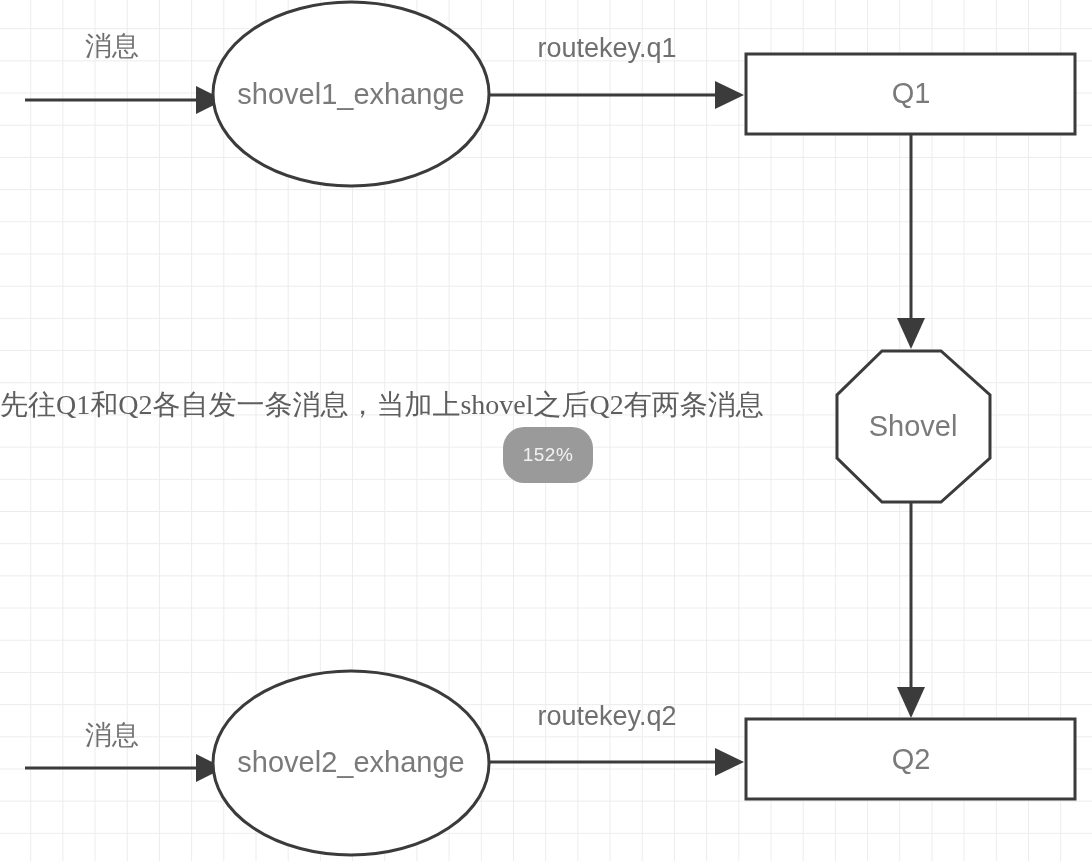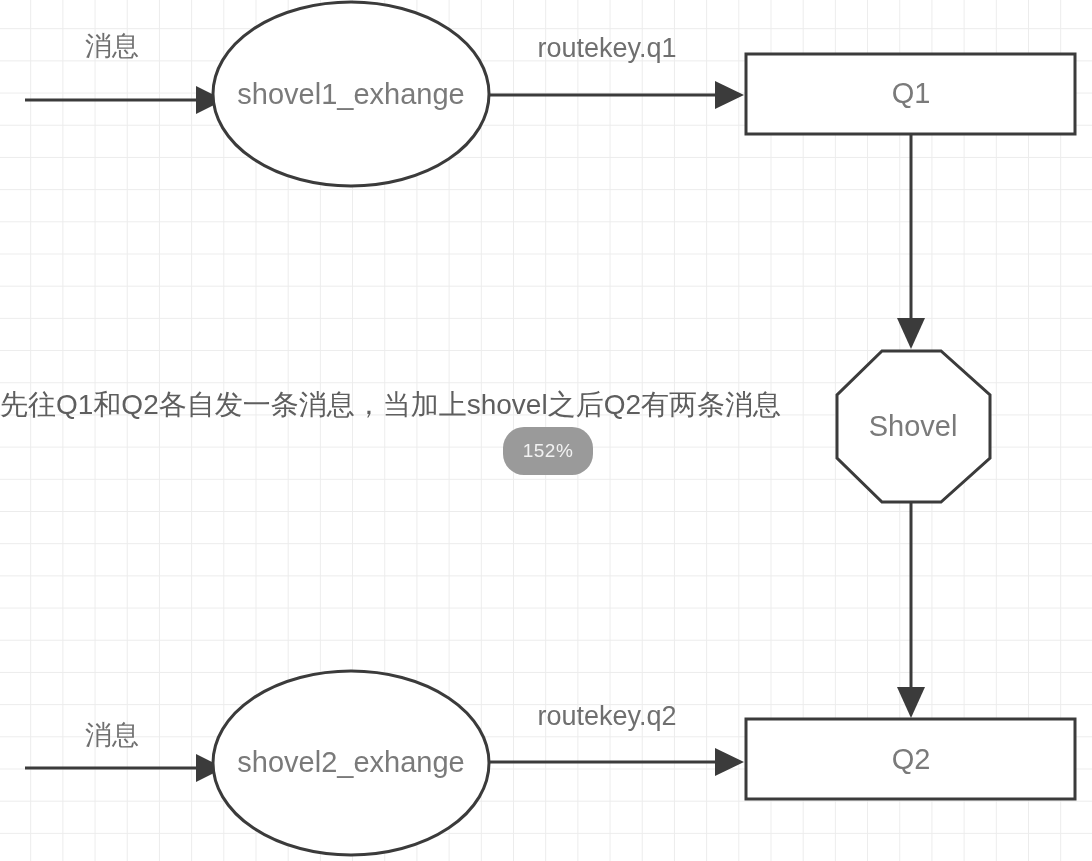--- a/index.html
+++ b/index.html
@@ -62,27 +62,28 @@
   .annotation-text {
     position: absolute;
     left: 0px;
     top: 388px;
     width: 800px;
     font-size: 28px;
     color: #5e5e5e;
     white-space: nowrap;
     letter-spacing: 0px;
     line-height: 34px;
+    font-family: Liberation Serif, serif;
   }
   .zoom-badge {
     position: absolute;
     left: 503px;
     top: 427px;
     width: 90px;
-    height: 48px;
+    height: 56px;
     border-radius: 21px;
     background: #9a9a9a;
     color: #f2f2f2;
     font-size: 19px;
     display: flex;
     align-items: center;
     justify-content: center;
     letter-spacing: 0.5px;
   }
   .watermark {

